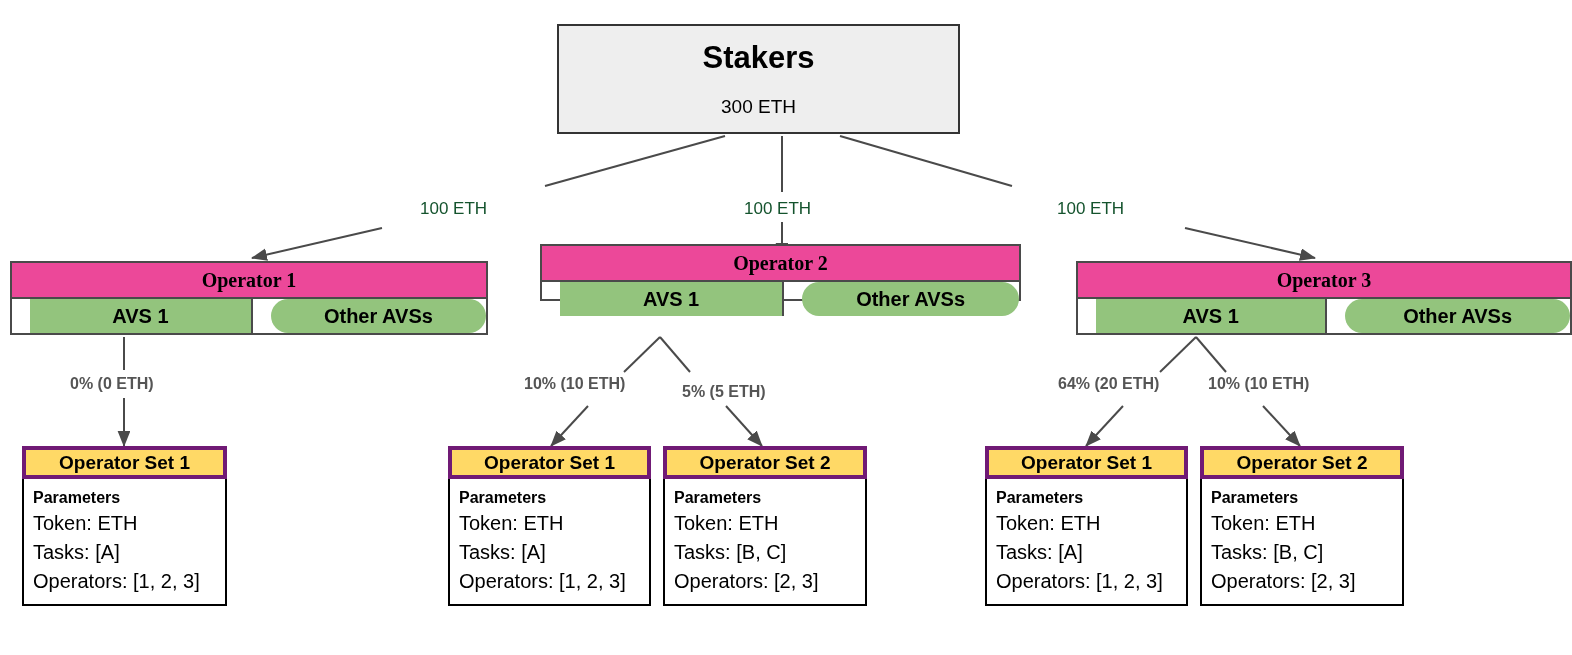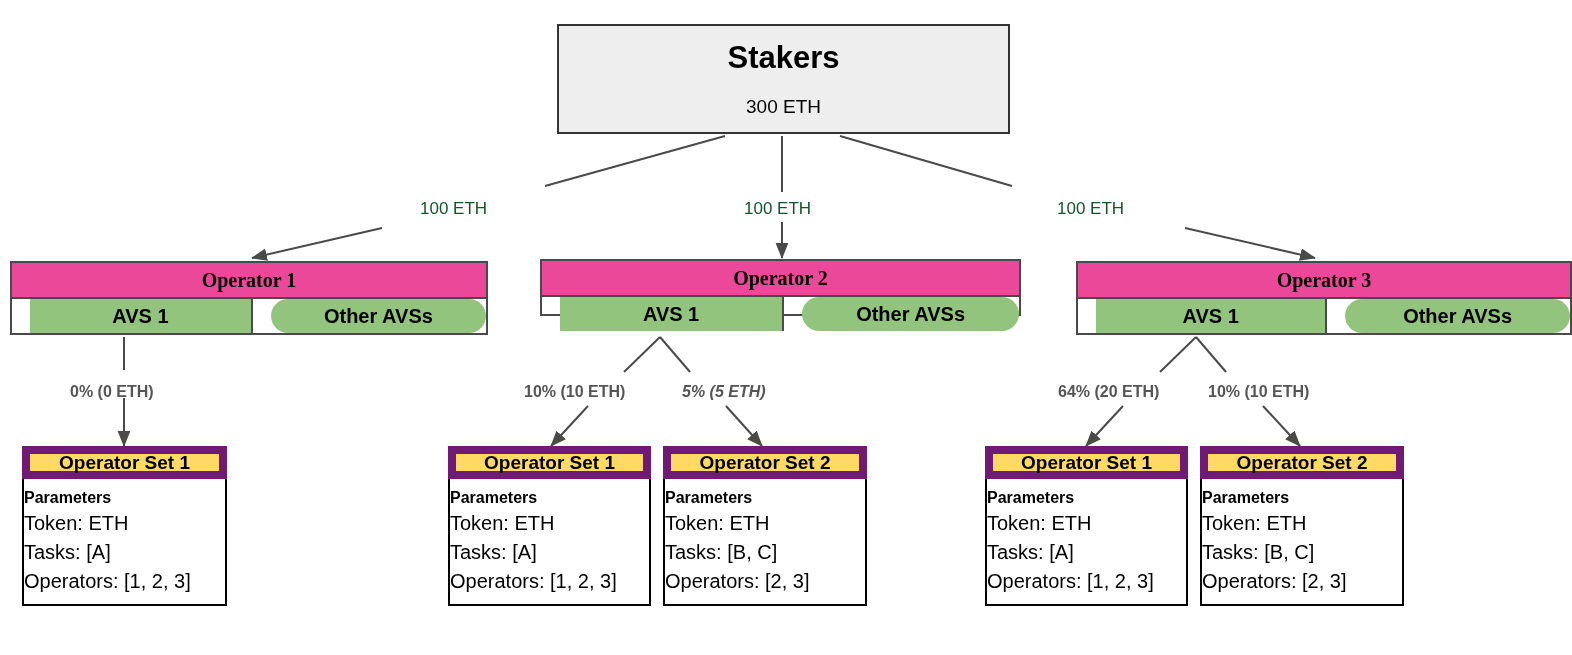--- a/index.html
+++ b/index.html
@@ -24,21 +24,21 @@
     width: 1572px;
     height: 655px;
     pointer-events: none;
   }
 
   
   .stakers-box {
     position: absolute;
     left: 557px;
     top: 24px;
-    width: 453px;
+    width: 403px;
     height: 110px;
     background: #eeeeee;
     border: 2px solid #333333;
     box-sizing: border-box;
     display: flex;
     flex-direction: column;
     align-items: center;
     justify-content: center;
   }
   .stakers-title {
@@ -97,36 +97,36 @@
     border-radius: 17px;
   }
 
   
   .opset-box {
     position: absolute;
     box-sizing: border-box;
   }
   .opset-header {
     background: #ffd966;
-    border: 8px solid #701a75;
+    border: 4px solid #701a75;
     height: 33px;
     display: flex;
     align-items: center;
     justify-content: center;
     font-size: 19px;
     font-weight: bold;
     color: #000000;
     box-sizing: border-box;
   }
   .opset-body {
     background: #ffffff;
     border: 2px solid #000000;
     border-top: none;
     box-sizing: border-box;
-    padding: 7px 7px 8px 0;
+    padding: 7px 7px 8px 9px;
   }
   .opset-body .param-title {
     font-size: 16px;
     font-weight: bold;
     color: #000000;
     line-height: 1.45;
     white-space: nowrap;
   }
   .opset-body .param-line {
     font-size: 20px;
@@ -140,21 +140,20 @@
     position: absolute;
     font-size: 17px;
     color: #14532d;
     white-space: nowrap;
     line-height: 1;
   }
   .edge-label.pct {
     font-size: 16px;
     font-weight: bold;
     color: #555555;
-    margin-top: 8px;
   }
 </style>
 </head>
 <body>
 
 <div id="canvas">
 
   <svg class="edges" viewBox="0 0 1572 655">
     <defs>
       <marker id="arrowhead" markerWidth="9" markerHeight="9" refX="7.5" refY="3.2" orient="auto" markerUnits="strokeWidth">
@@ -213,40 +212,40 @@
   <div class="edge-label" style="left:1057px; top:200px;">100 ETH</div>
 
   <div class="operator-box" style="left:10px; top:261px; width:478px; height:74px;">
     <div class="operator-header">Operator 1</div>
     <div class="operator-avs-row">
       <div class="avs-cell first">AVS 1</div>
       <div class="avs-cell second">Other AVSs</div>
     </div>
   </div>
 
-  <div class="operator-box" style="left:540px; top:259px; width:481px; height:57px;">
+  <div class="operator-box" style="left:540px; top:244px; width:481px; height:57px;">
     <div class="operator-header">Operator 2</div>
     <div class="operator-avs-row">
       <div class="avs-cell first">AVS 1</div>
       <div class="avs-cell second">Other AVSs</div>
     </div>
   </div>
 
   <div class="operator-box" style="left:1076px; top:261px; width:496px; height:74px;">
     <div class="operator-header">Operator 3</div>
     <div class="operator-avs-row">
       <div class="avs-cell first">AVS 1</div>
       <div class="avs-cell second">Other AVSs</div>
     </div>
   </div>
 
   <div class="edge-label pct" style="left:70px; top:376px;">0% (0 ETH)</div>
 
   <div class="edge-label pct" style="left:524px; top:376px;">10% (10 ETH)</div>
-  <div class="edge-label pct" style="left:682px; top:376px;font-style:italic;">5% (5 ETH)</div>
+  <div class="edge-label pct" style="left:682px; top:384px;">5% (5 ETH)</div>
 
   <div class="edge-label pct" style="left:1058px; top:376px;">64% (20 ETH)</div>
   <div class="edge-label pct" style="left:1208px; top:376px;">10% (10 ETH)</div>
 
   <div class="opset-box" style="left:22px; top:446px; width:205px;">
     <div class="opset-header">Operator Set 1</div>
     <div class="opset-body">
       <div class="param-title">Parameters</div>
       <div class="param-line">Token: ETH</div>
       <div class="param-line">Tasks: [A]</div>

